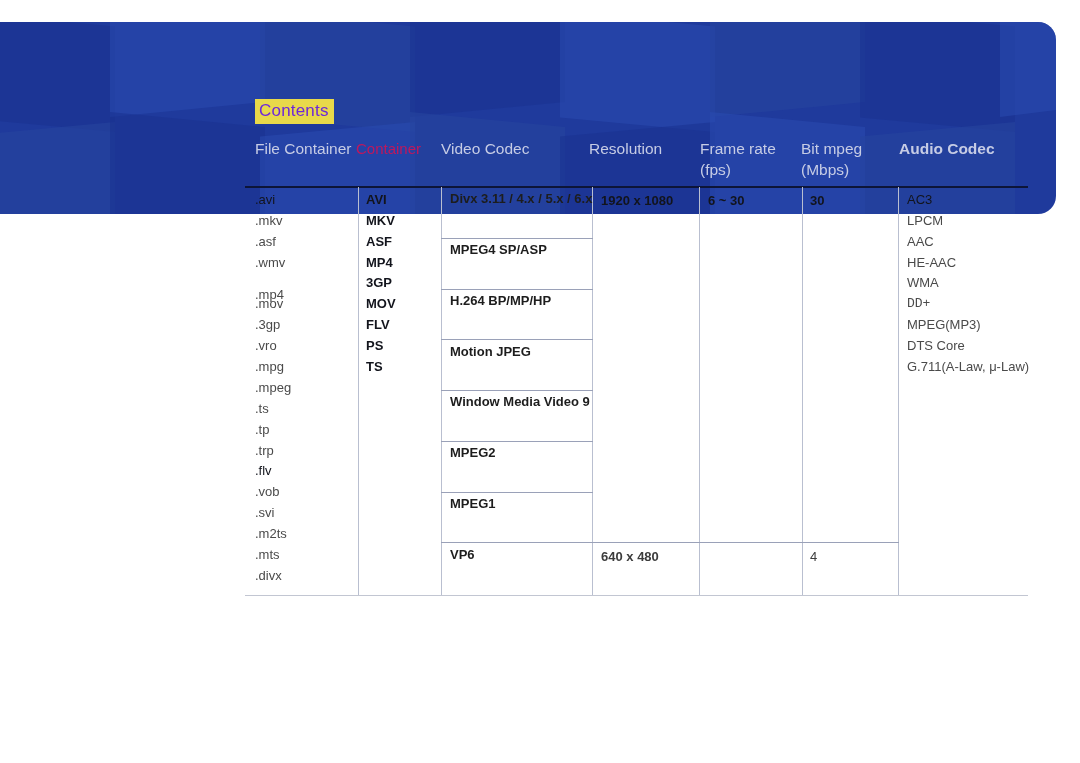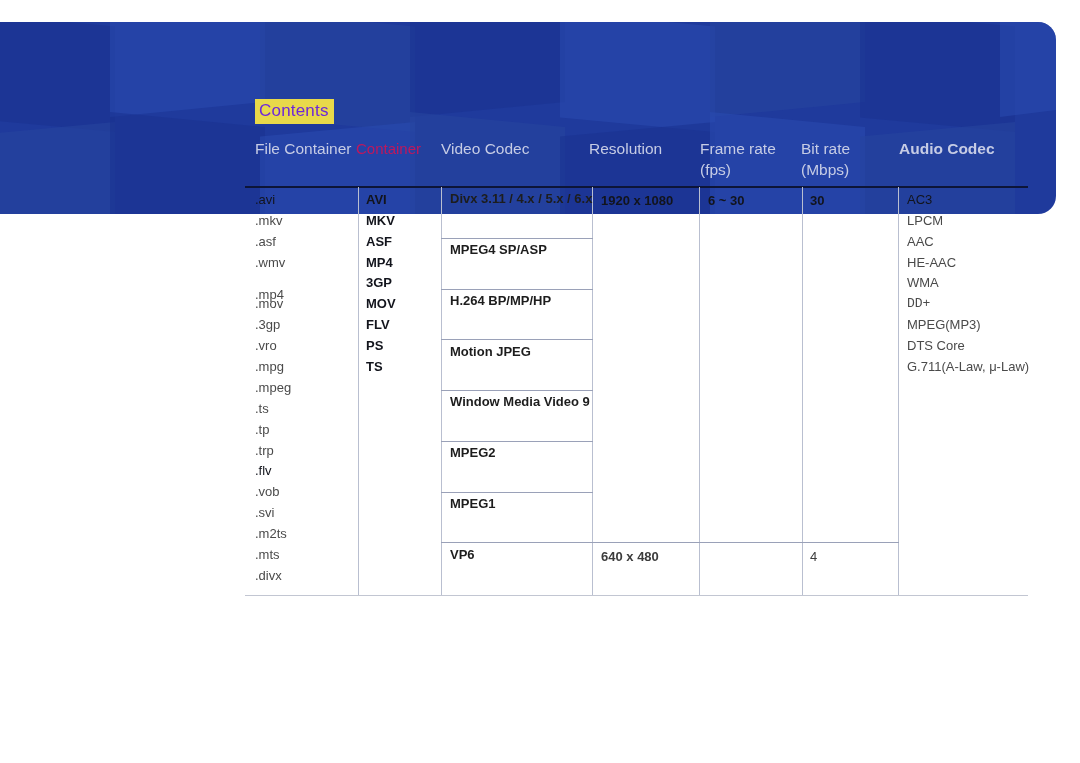--- a/index.html
+++ b/index.html
@@ -142,21 +142,21 @@
 <div id="content">
 
   <div id="contents-tag">Contents</div>
 
   <div class="val" style="left:255px; top:138px; font-size:15.5px; color:#c6cce5;">File Container</div>
   <div class="val" style="left:356px; top:138px; font-size:15px; color:#be185d;">Container</div>
   <div class="val" style="left:441px; top:138px; font-size:15.5px; color:#c6cce5;">Video Codec</div>
   <div class="val" style="left:589px; top:138px; font-size:15.5px; color:#c6cce5;">Resolution</div>
   <div class="val" style="left:700px; top:138px; font-size:15.5px; color:#c6cce5;">Frame rate</div>
   <div class="val" style="left:700px; top:159px; font-size:15.5px; color:#c6cce5;">(fps)</div>
-  <div class="val" style="left:801px; top:138px; font-size:15.5px; color:#c6cce5;">Bit rate</div>
+  <div class="val" style="left:801px; top:138px; font-size:15.5px; color:#c6cce5;">Bit mpeg</div>
   <div class="val" style="left:801px; top:159px; font-size:15.5px; color:#c6cce5;">(Mbps)</div>
   <div class="val" style="left:899px; top:138px; font-size:15.5px; color:#c6cce5;font-weight:bold;">Audio Codec</div>
 
   <div class="hrule thick" style="left:245px; top:186px; width:783px;"></div>
   <div class="hrule bottom" style="left:245px; top:595px; width:783px;"></div>
 
   <div class="vrule" style="left:358px; top:187px; height:408px;"></div>
   <div class="vrule" style="left:441px; top:187px; height:408px;"></div>
   <div class="vrule" style="left:592px; top:187px; height:408px;"></div>
   <div class="vrule" style="left:699px; top:187px; height:408px;"></div>

